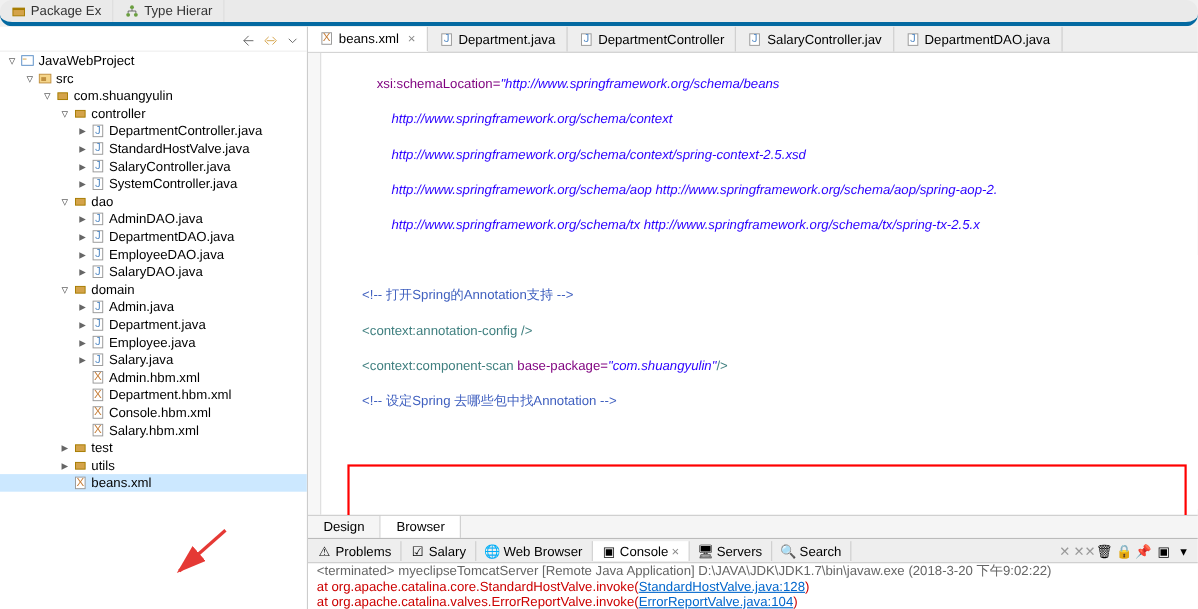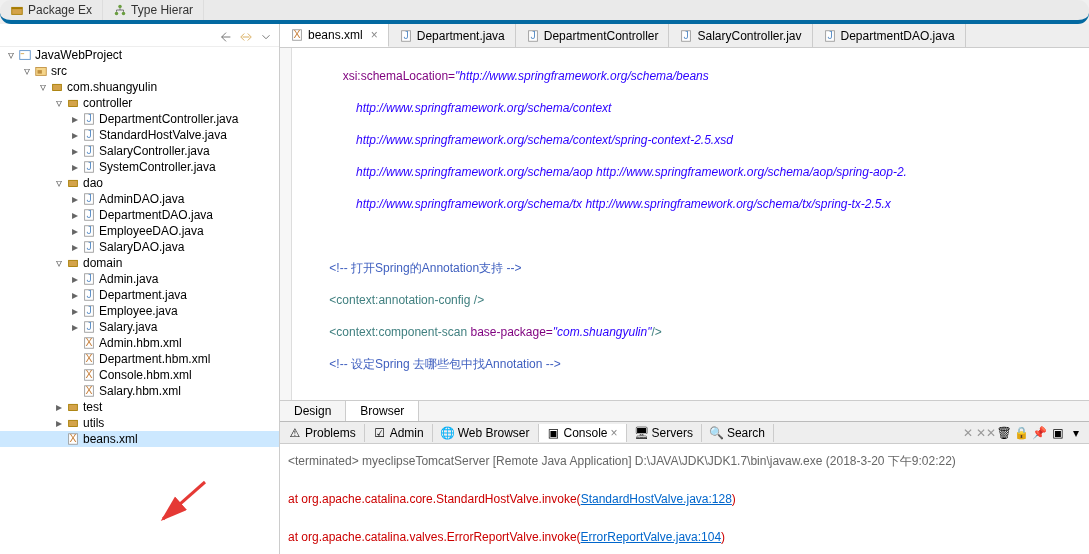--- a/index.html
+++ b/index.html
@@ -29,24 +29,24 @@
 .redbox { border: 2px solid red; padding: 4px; margin: 2px 0; }
 .design-tabs { display: flex; border-top: 1px solid #ccc; background: #f5f5f5; }
 .design-tabs .dtab { padding: 3px 14px; border-right: 1px solid #ccc; cursor: pointer; }
 .design-tabs .dtab.active { background: #fff; }
 .bottom-panel { border-top: 1px solid #bbb; background: #fff; }
 .btabs { display: flex; align-items: center; background: #eee; border-bottom: 1px solid #ccc; height: 22px; }
 .btabs .btab { padding: 2px 8px; display: flex; align-items: center; gap: 3px; border-right: 1px solid #ccc; cursor: pointer; }
 .btabs .btab.active { background: #fff; }
 .btabs .spacer { flex: 1; }
 .btabs .tbicons { display: flex; gap: 4px; padding-right: 6px; }
-.console-body { padding: 10px 8px; font-family: Consolas, monospace; font-size: 11px; line-height: 14px; }
+.console-body { padding: 0 8px; font-family: Consolas, monospace; font-size: 11px; line-height: 14px; }
 .console-body .term { color: #666; }
 .console-body .link { color: #0066cc; text-decoration: underline; }
-.console-body .err { color: #c00; margin-top: 24px; }
+.console-body .err { color: #c00; }
 .arrow-annot { position: absolute; left: 155px; top: 477px; pointer-events: none; }
 .ruler { width: 12px; background: #f7f7f7; border-right: 1px solid #ddd; }
 </style>
 </head>
 <body>
 
 <div class="top-tabs">
   <div class="tab">
     <span class="icon">
         <svg viewBox="0 0 16 16">
@@ -450,21 +450,21 @@
     </div>
 
     <div class="bottom-panel">
       <div class="btabs">
         <div class="btab">
             <span class="icon">⚠</span>
             <span>Problems</span>
           </div>
         <div class="btab">
             <span class="icon">☑</span>
-            <span>Admin</span>
+            <span>Salary</span>
           </div>
         <div class="btab">
             <span class="icon">🌐</span>
             <span>Web Browser</span>
           </div>
         <div class="btab active">
             <span class="icon">▣</span>
             <span>Console</span> 
             <span style="color:#888">×</span>
           </div>

